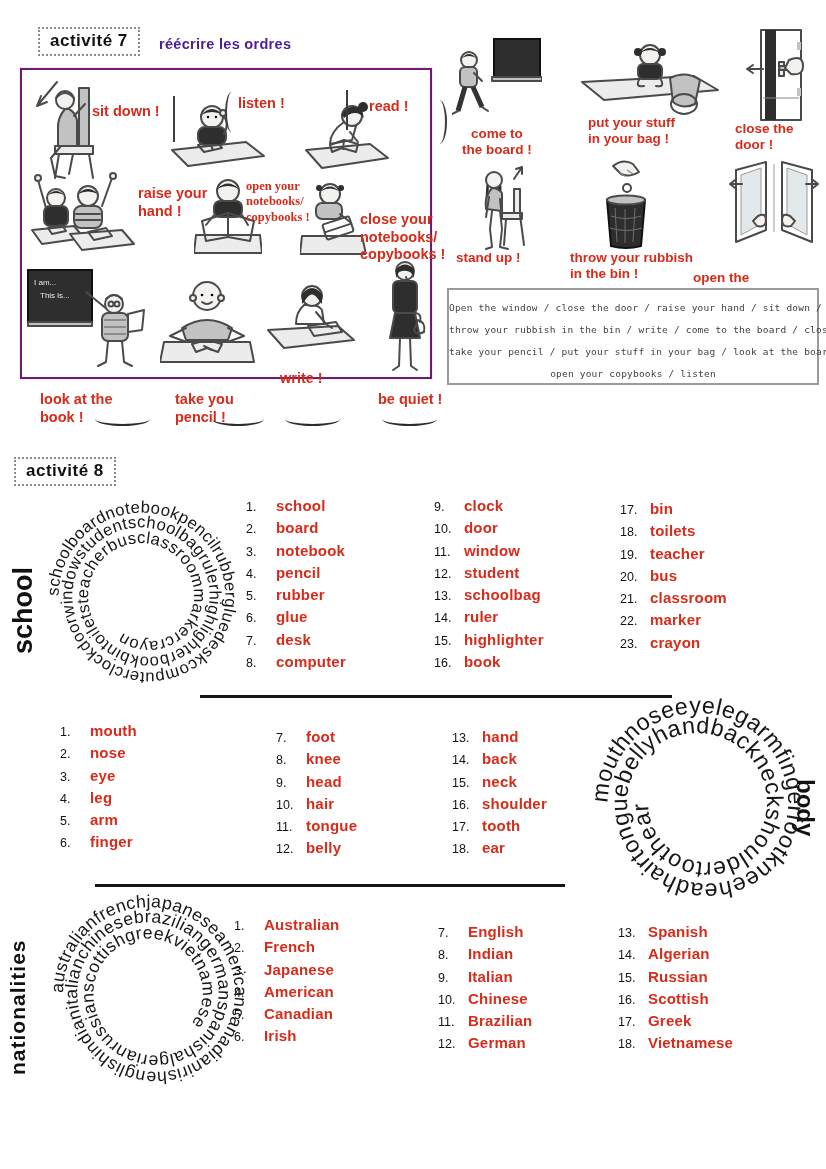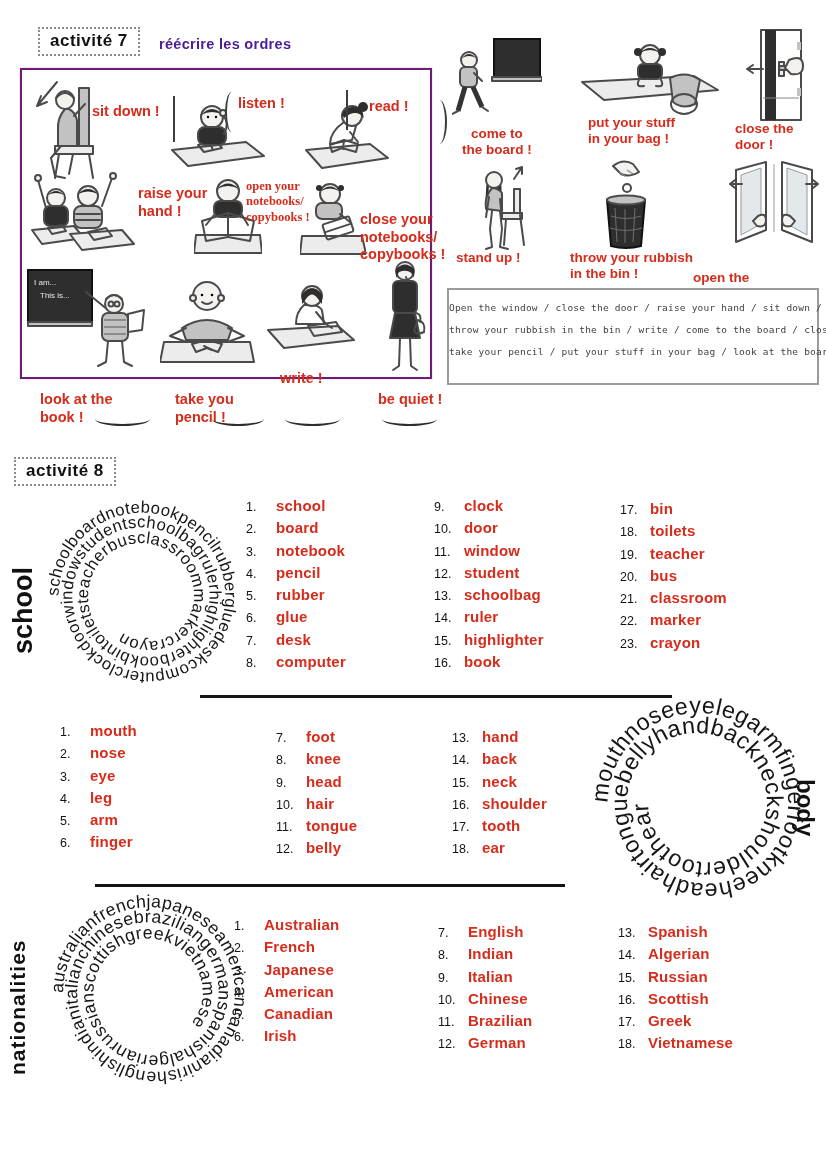--- a/index.html
+++ b/index.html
@@ -331,20 +331,21 @@
   </svg>
   <div class="abs lbl lbl-md" style="left:693px;top:250px;margin-top:20px;">
     <span>open the</span>
     <span>window !</span>
   </div>
 
   <div class="abs wordbank" style="left:447px;top:288px;width:372px;height:97px;">
     <span>Open the window / close the door / raise your hand / sit down / stand up / read /</span>
     <span>throw your rubbish in the bin / write / come to the board / close your copybooks /</span>
     <span>take your pencil / put your stuff in your bag / look at the board / be quiet /</span>
+    <span>open your copybooks / listen</span>
   </div>
 
   <div class="abs act-box" style="left:14px;top:457px;">
     <span>activité 8</span>
   </div>
 
   <div class="abs vlabel vert-up" style="left:8px;top:545px;height:130px;font-size:27px;">school</div>
   <svg class="abs spiral" style="left:44px;top:498px;" width="196" height="196" viewBox="0 0 200 200">
     <path id="spiral-school" d="M15 100 A85 85 0 0 1 185 100 A78 78 0 0 1 29 100 A70 70 0 0 1 169 100 A62 62 0 0 1 45 100 A54 54 0 0 1 153 100 A46 46 0 0 1 61 100 A38 38 0 0 1 137 100" fill="none"></path>
     <text font-size="17"><textPath href="#spiral-school">schoolboardnotebookpencilrubbergluedeskcomputerclockdoorwindowstudentschoolbagrulerhighlighterbookbintoiletsteacherbusclassroommarkercrayon</textPath></text>

